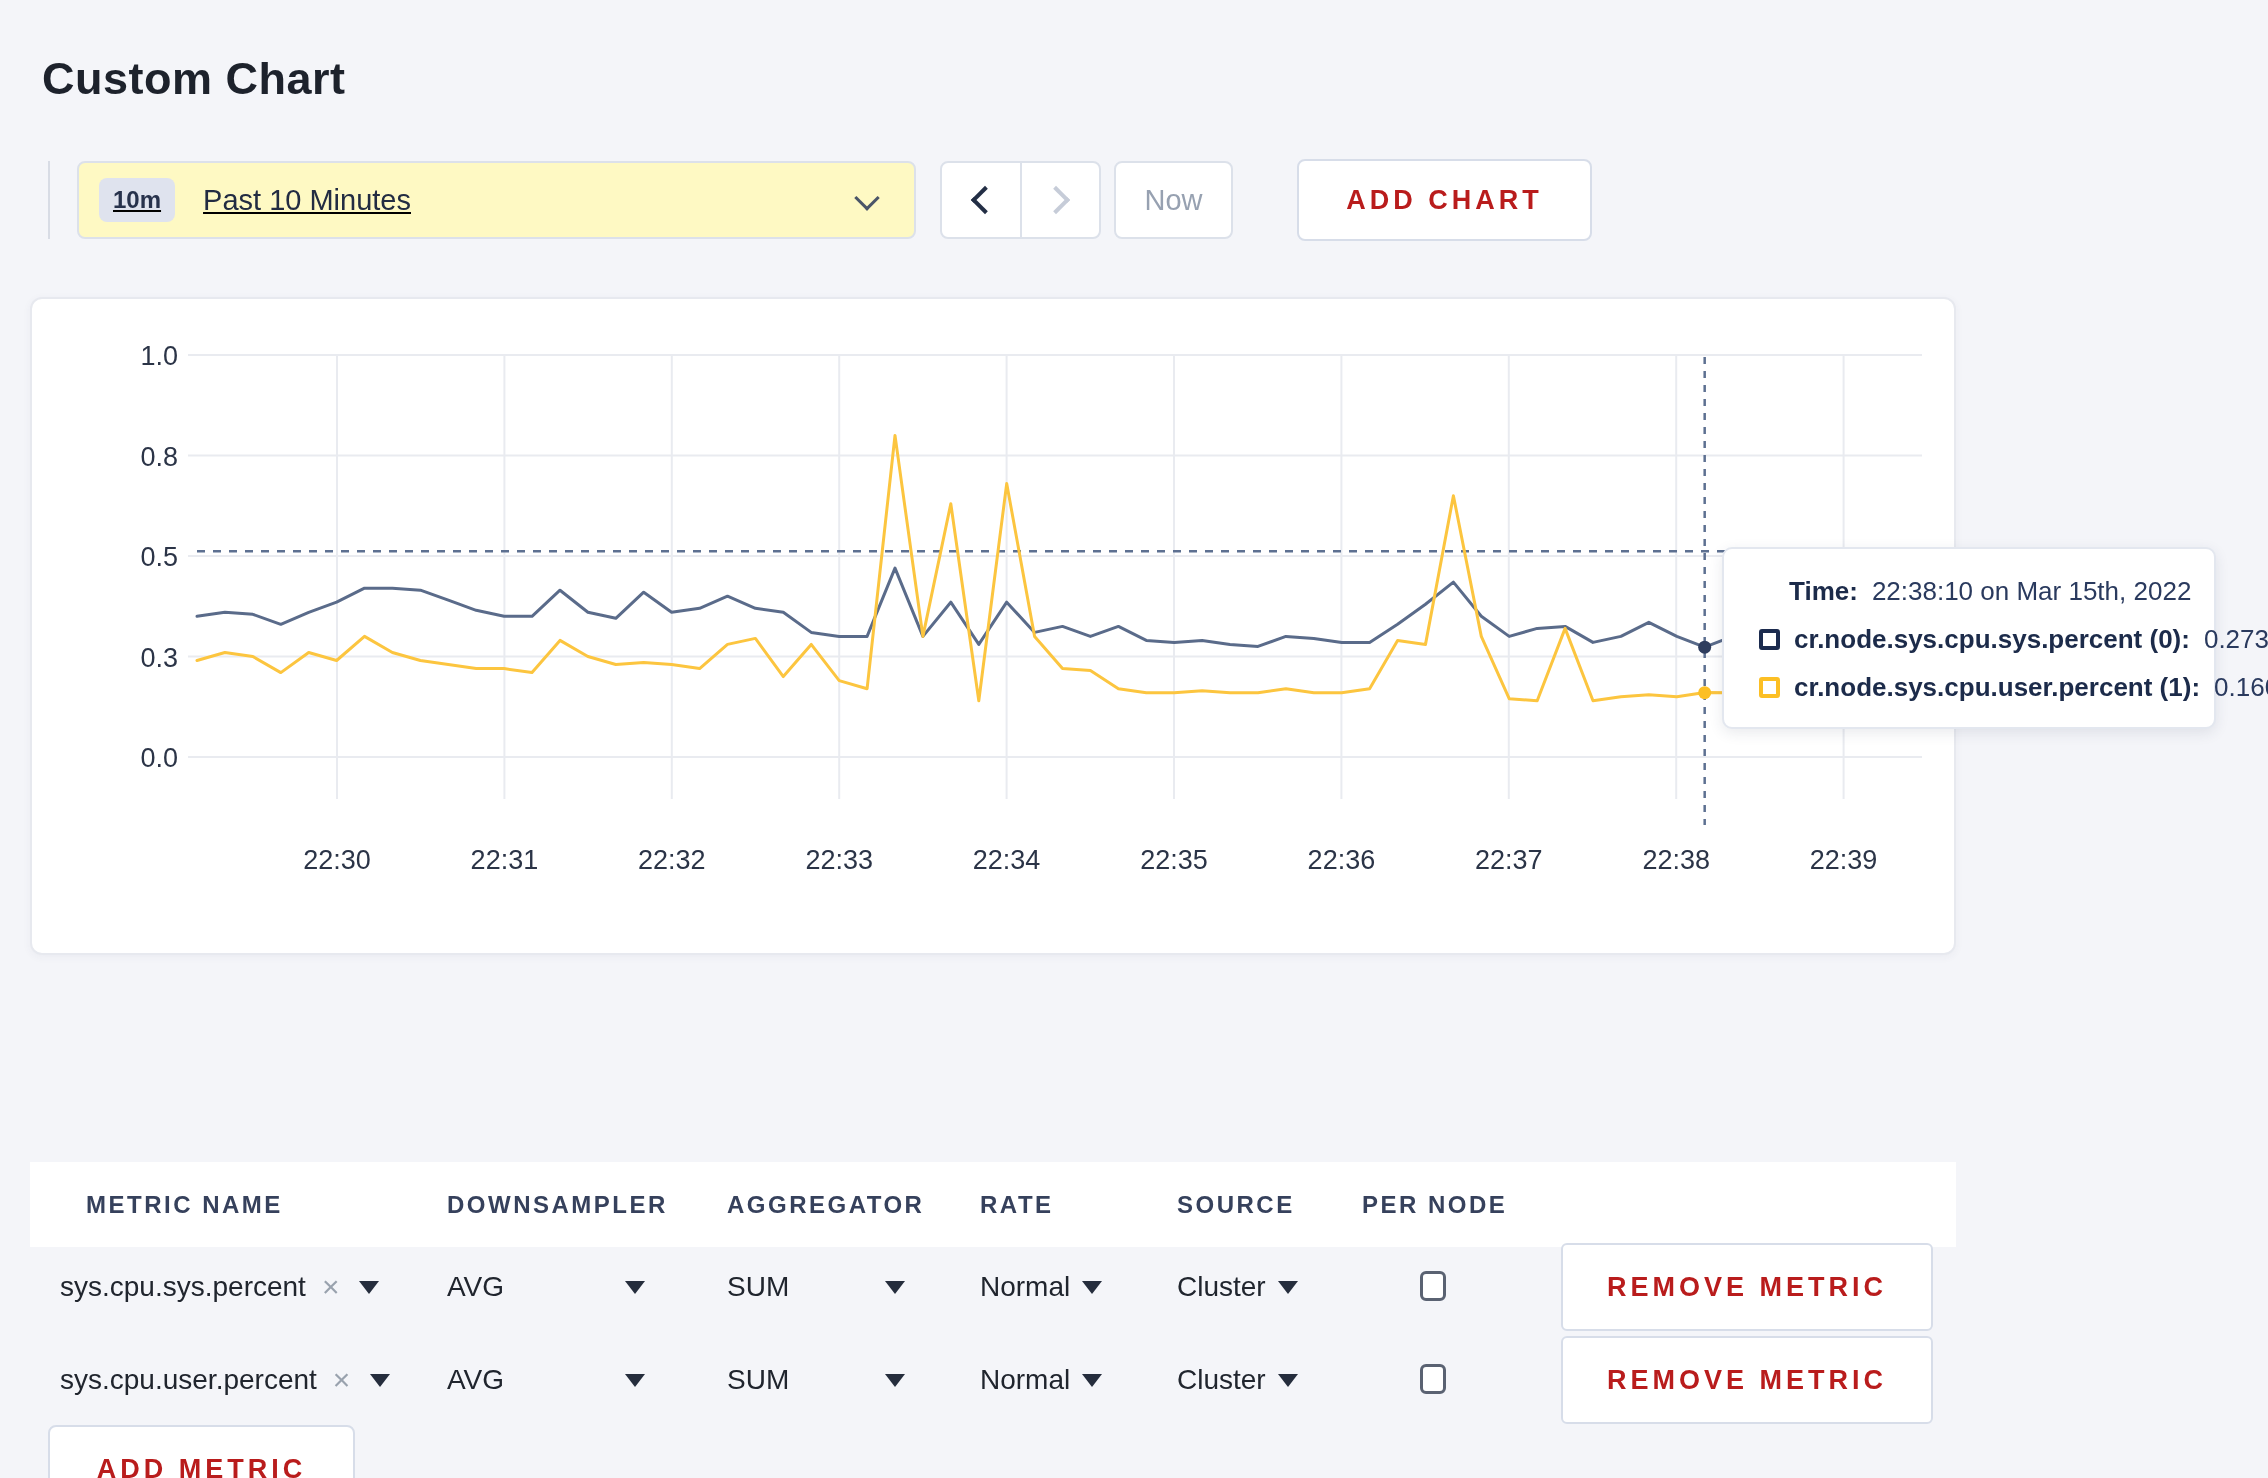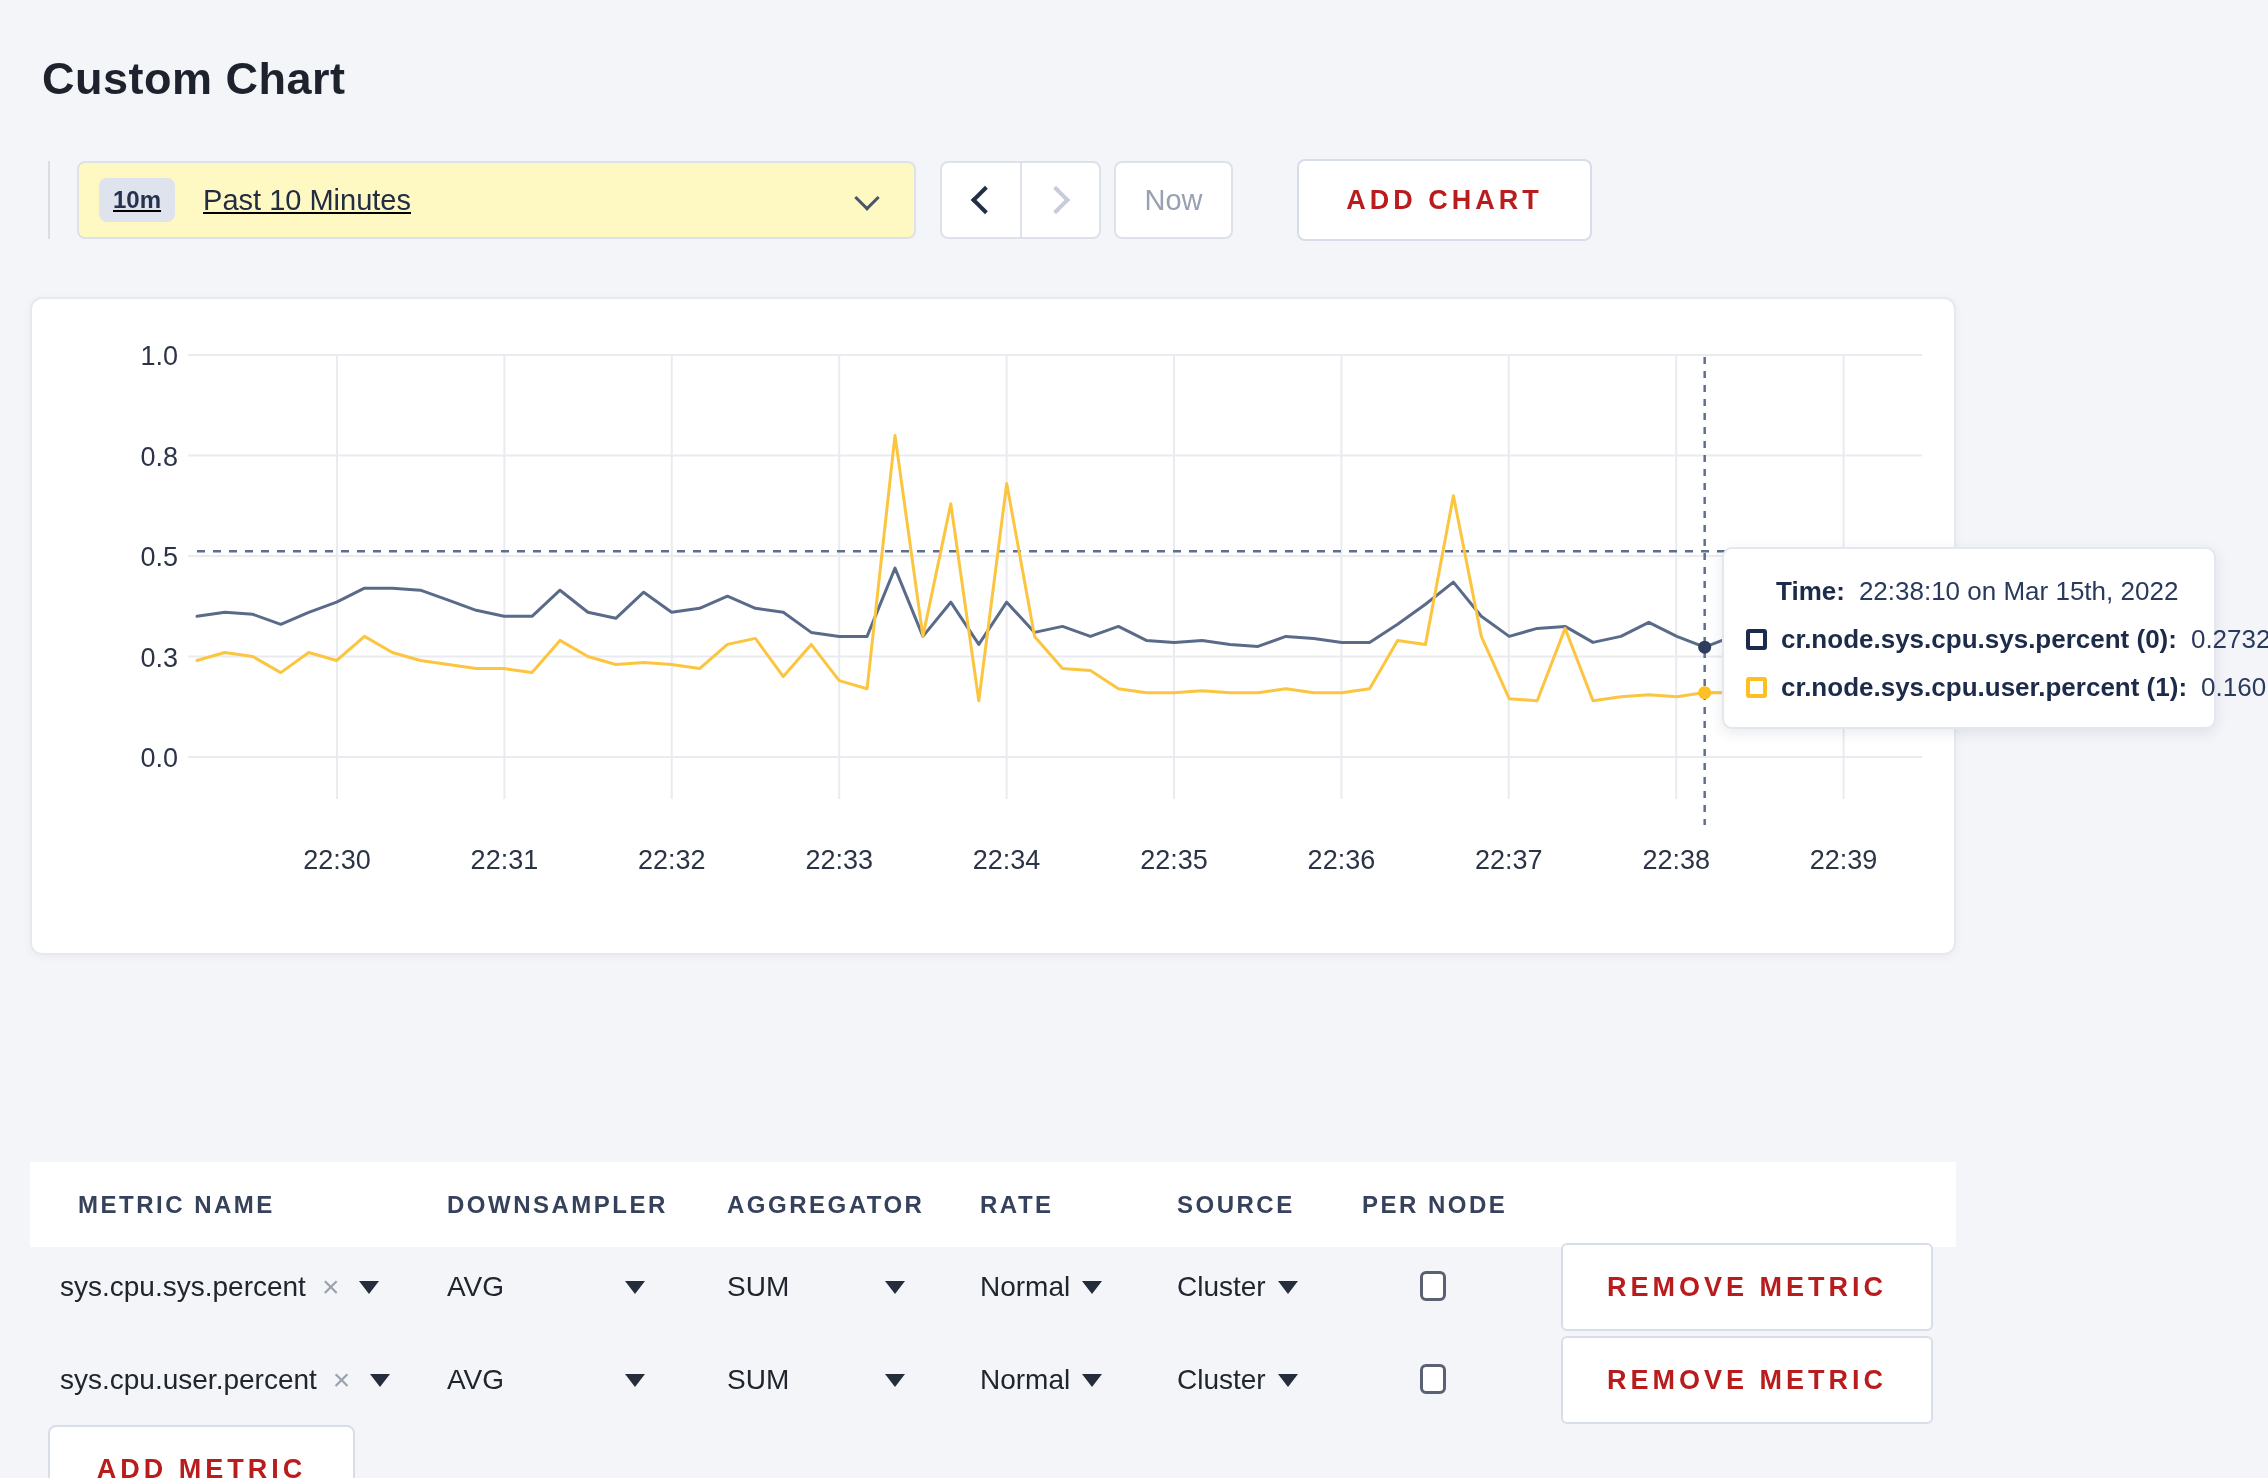--- a/index.html
+++ b/index.html
@@ -23,21 +23,21 @@
   .chv-right{width:16px;height:16px;border-right:4px solid #c6ccd8;border-bottom:4px solid #c6ccd8;transform:rotate(-45deg);margin-right:8px;}
   .nowbtn{left:1114px;top:114px;width:119px;height:78px;background:#fff;border:2px solid #dce1ea;border-radius:8px;display:flex;align-items:center;justify-content:center;font-size:29px;color:#97a1b1;box-sizing:border-box;}
   .blue-btn{background:#fff;border:2px solid #d7dde9;border-radius:8px;display:flex;align-items:center;justify-content:center;font-size:27px;font-weight:bold;letter-spacing:4px;color:#b91c1c;box-sizing:border-box;}
   .addchart{left:1297px;top:112px;width:295px;height:82px;}
 
   
   .chart-card{left:30px;top:250px;width:1926px;height:658px;background:#fff;border:2px solid #e7e9ef;border-radius:12px;box-shadow:0 2px 8px rgba(50,60,90,.05);box-sizing:border-box;}
   #chart-svg{position:absolute;left:30px;top:250px;}
 
   
-  .tooltip{left:1722px;top:500px;width:494px;height:182px;background:#fff;border:2px solid #e3e7ef;border-radius:10px;box-shadow:0 4px 14px rgba(40,50,80,.10);box-sizing:border-box;padding:27px 20px 0 22px;font-size:26px;color:#1c2b4a;}
+  .tooltip{left:1722px;top:500px;width:494px;height:182px;background:#fff;border:2px solid #e3e7ef;border-radius:10px;box-shadow:0 4px 14px rgba(40,50,80,.10);box-sizing:border-box;padding:27px 20px 0 35px;font-size:26px;color:#1c2b4a;}
   .tt-row{display:flex;align-items:center;margin-bottom:17px;white-space:nowrap;}
   .tt-time{margin-left:30px;}
   .tt-label{font-weight:bold;color:#1c2b4a;}
   .tt-value{margin-left:14px;color:#2a3a5e;}
   .swatch{width:21px;height:21px;border-radius:3px;box-sizing:border-box;margin-right:14px;flex:none;}
   .swatch-sys{border:4px solid #1b2b4e;}
   .swatch-user{border:4px solid #fcbf24;}
 
   
   .unitsbox{left:30px;top:985px;width:261px;height:80px;background:#fff;border:2px solid #dce1ea;border-radius:8px;display:flex;align-items:center;justify-content:center;gap:18px;box-sizing:border-box;}
@@ -141,21 +141,21 @@
     </div>
     <div class="tt-row">
       <span class="swatch swatch-user"></span>
       <span class="tt-label">cr.node.sys.cpu.user.percent (1):</span>
       <span class="tt-value">0.1601</span>
     </div>
   </div>
 
 
   <div class="abs table-head-band">
-    <div class="th" style="left:48px">METRIC NAME</div>
+    <div class="th" style="left:56px">METRIC NAME</div>
     <div class="th" style="left:417px">DOWNSAMPLER</div>
     <div class="th" style="left:697px">AGGREGATOR</div>
     <div class="th" style="left:950px">RATE</div>
     <div class="th" style="left:1147px">SOURCE</div>
     <div class="th" style="left:1332px">PER NODE</div>
   </div>
 
   <div class="row" style="top:1196px">
     <div class="cell" style="left:60px">
       <span>sys.cpu.sys.percent</span>

